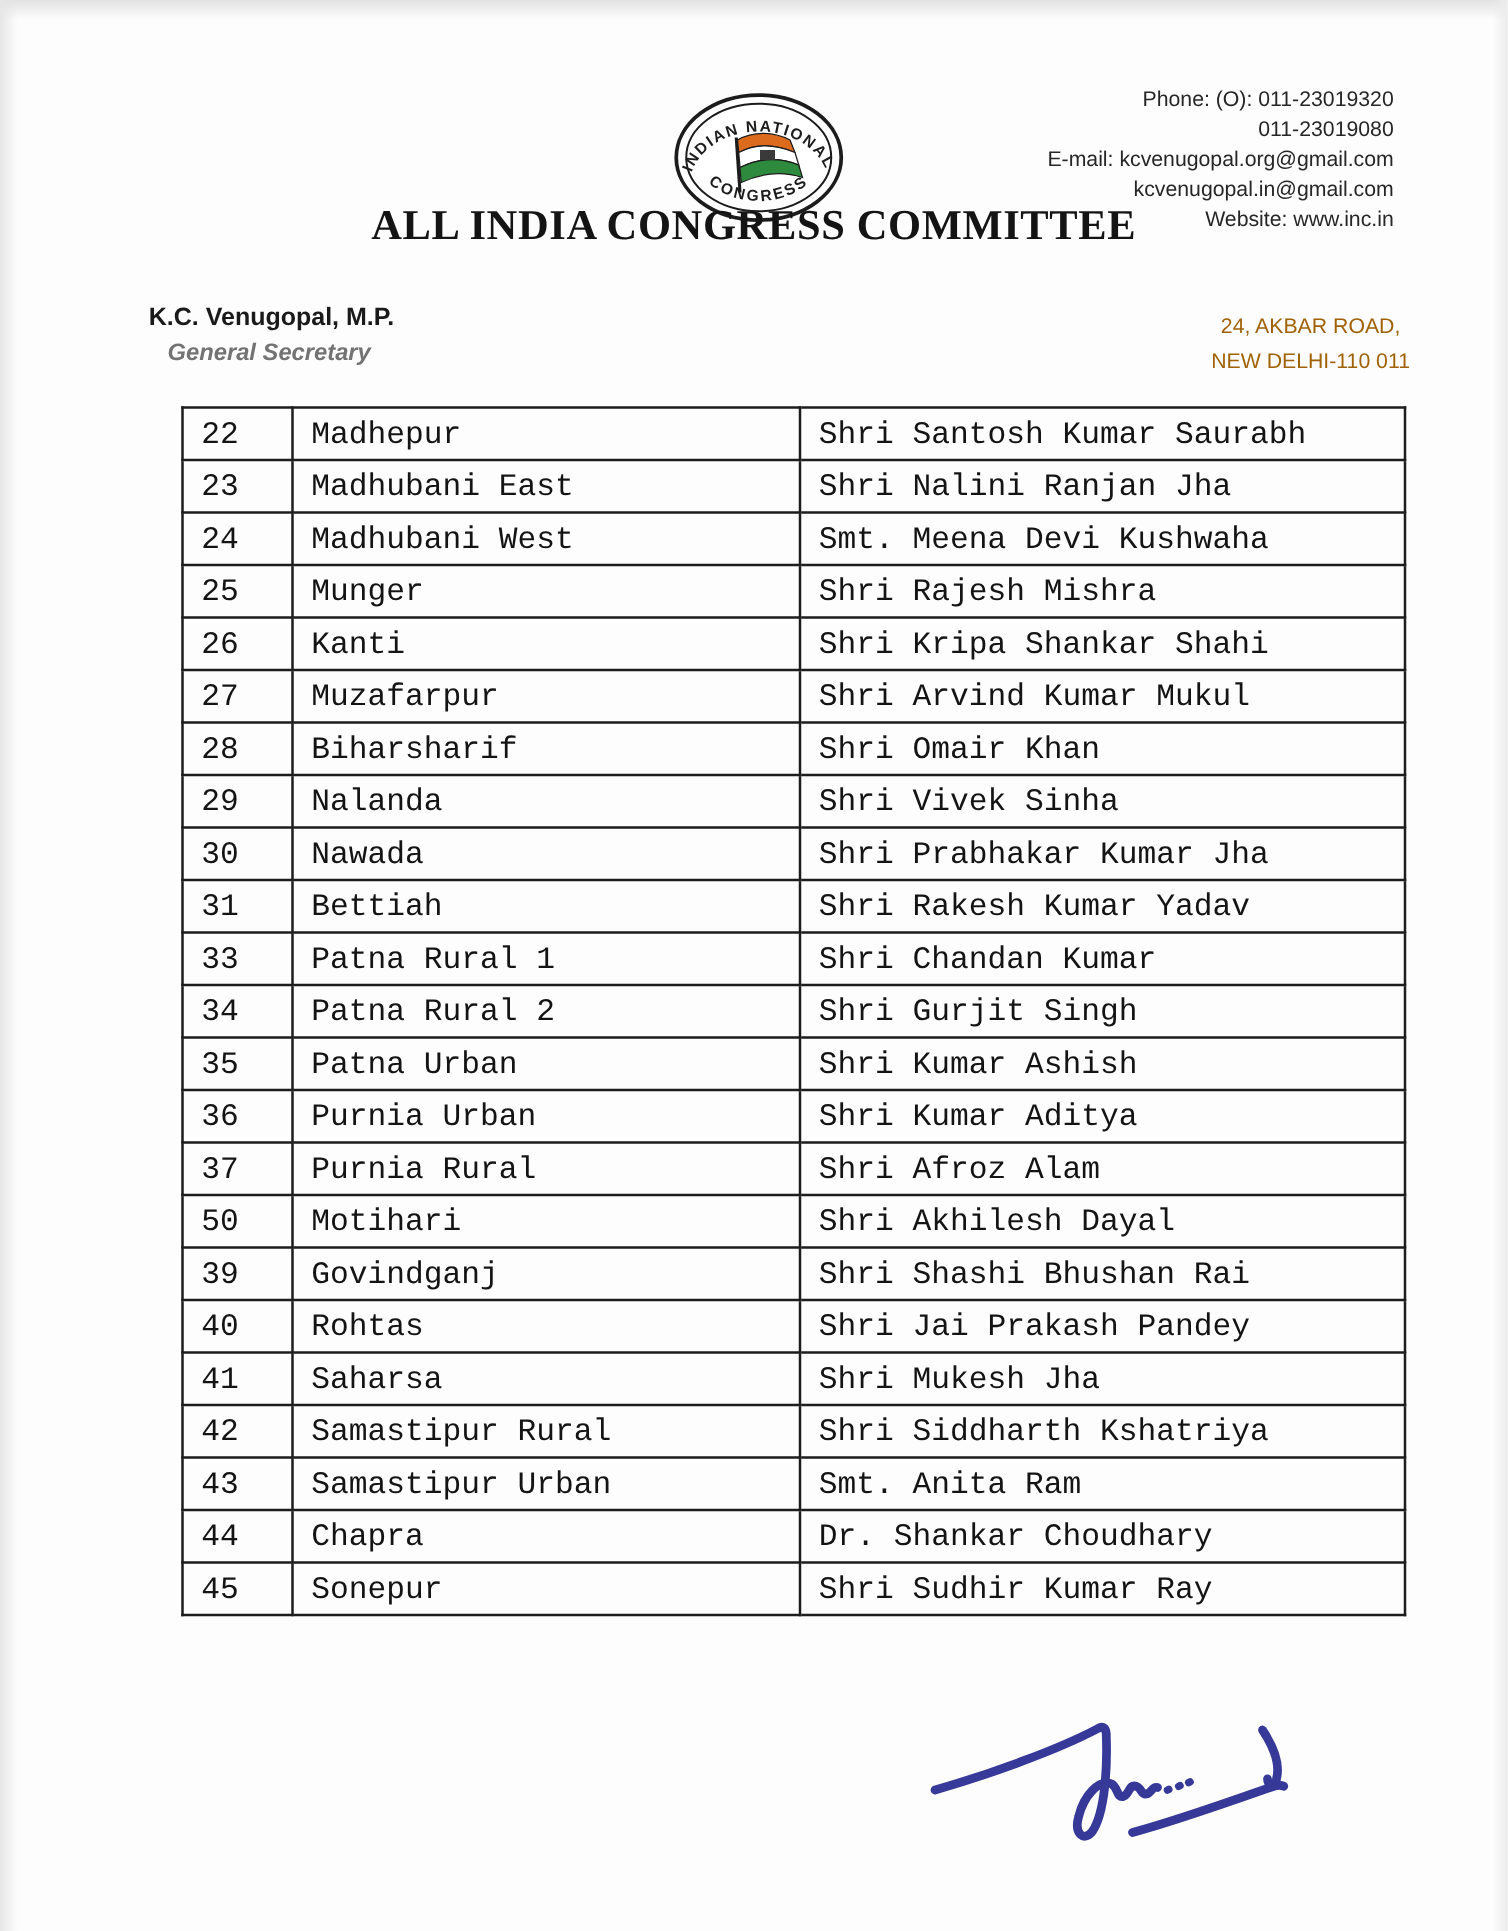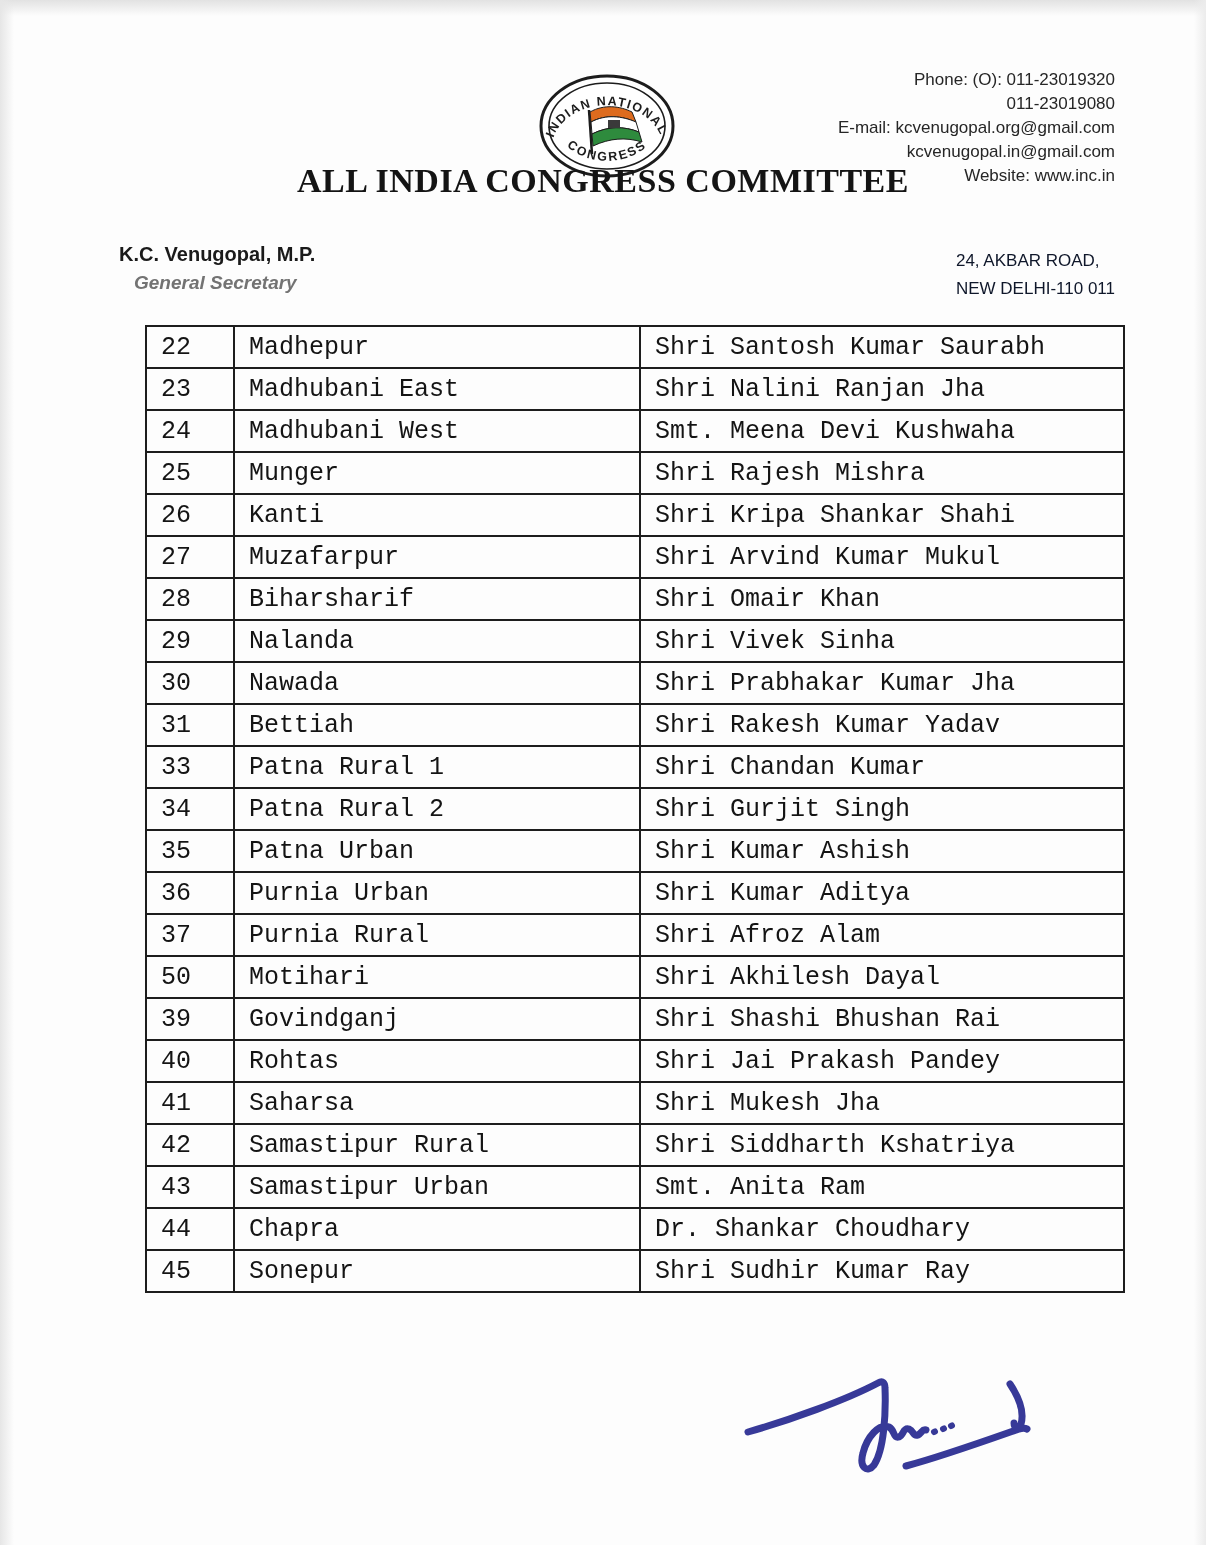--- a/index.html
+++ b/index.html
@@ -31,22 +31,22 @@
     text-align:center;
     font-family:"Liberation Serif",serif;
     font-weight:bold;font-size:34px;letter-spacing:0.5px;color:#141414;
   }
 
   .officer{position:absolute;left:95px;top:243px;margin-left:24px;}
   .officer-name{font-size:20px;font-weight:bold;color:#1a1a1a;}
   .officer-role{font-size:19px;font-weight:bold;font-style:italic;margin:6px 0 0 15px;color:#737373;}
 
   .address{
-    position:absolute;right:91px;top:247px;
-    text-align:left;font-size:17px;line-height:28px;color:#0f172a;
+    position:absolute;right:78px;top:247px;
+    text-align:center;font-size:17px;line-height:28px;color:#a16207;
   }
 
   table.roster{
     position:absolute;left:145px;top:325px;
     border-collapse:collapse;
     font-family:Liberation Mono, monospace;
     font-size:25px;color:#141414;
   }
   table.roster td{
     border:2px solid #1d1d1d;

